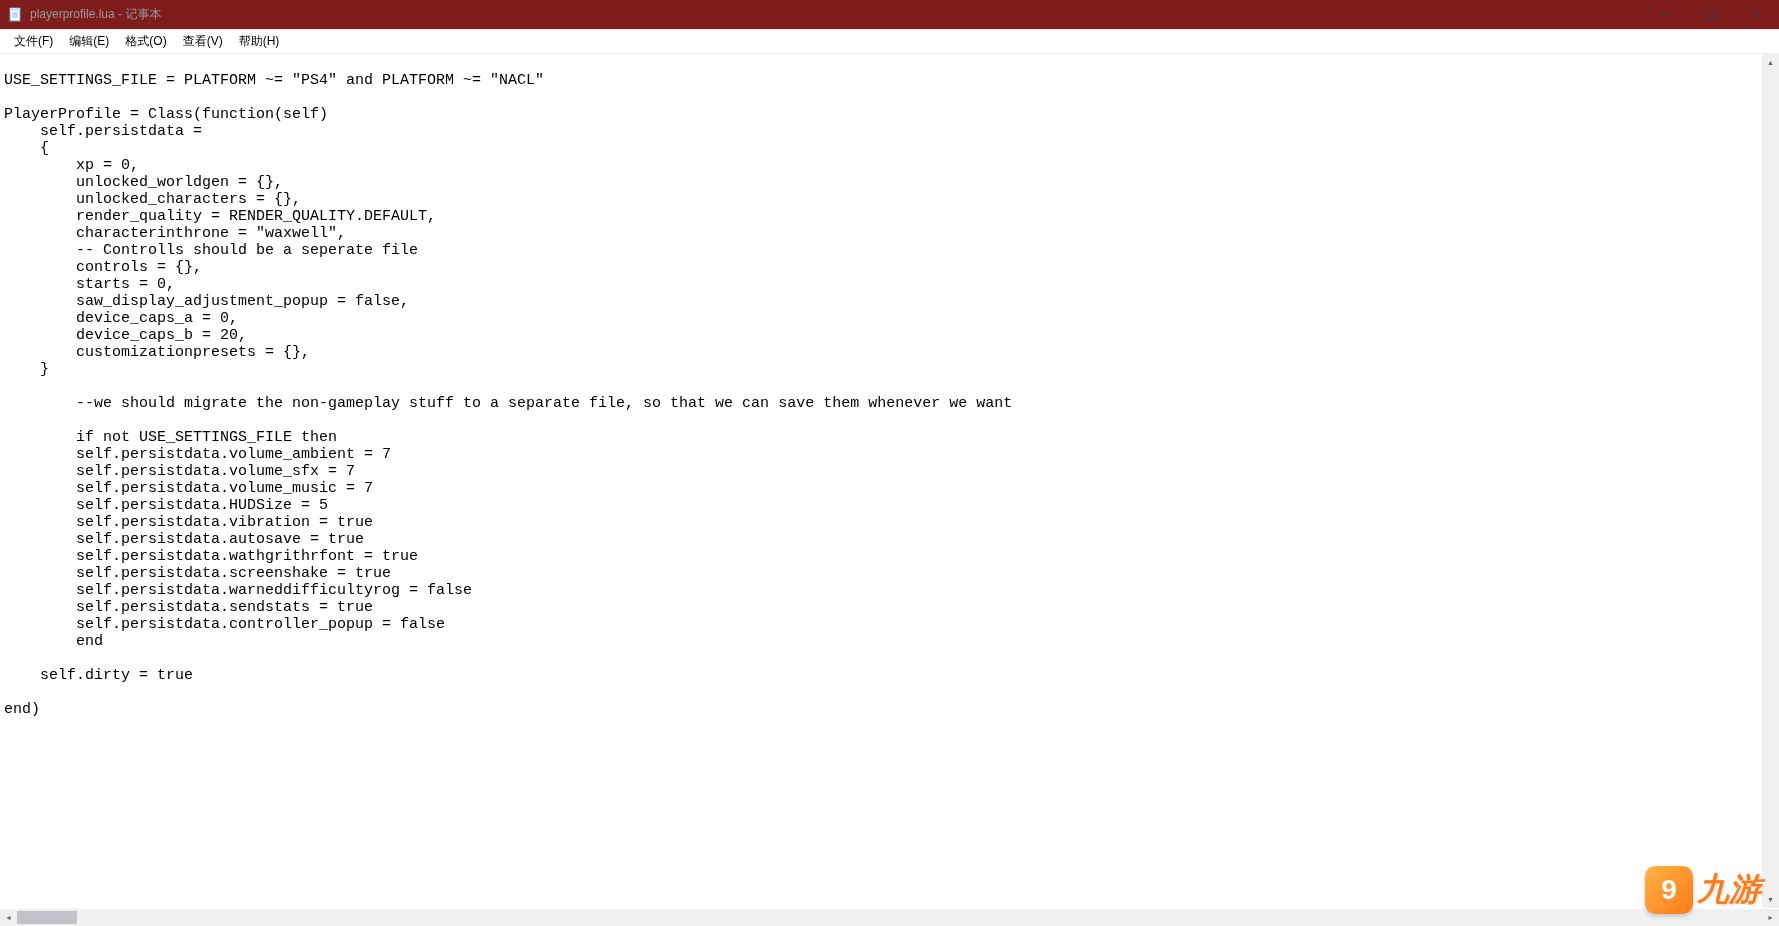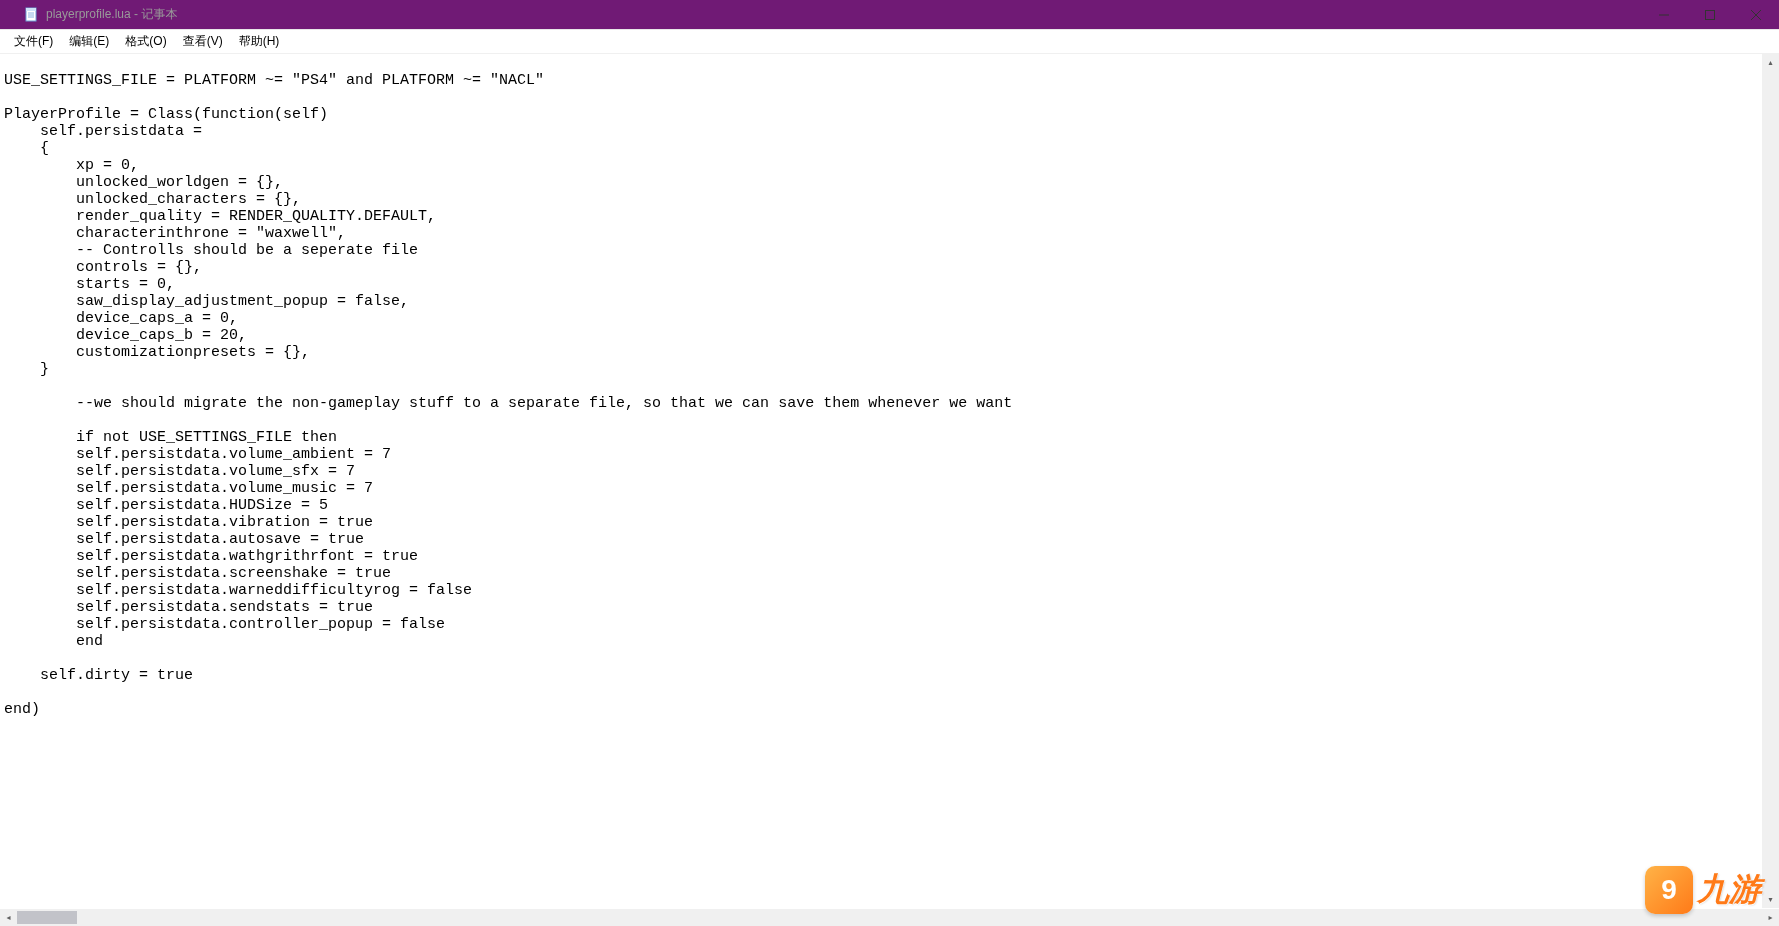--- a/index.html
+++ b/index.html
@@ -7,24 +7,24 @@
   font-family: "Microsoft YaHei", "SimSun", sans-serif;
   font-size: 12px;
   background: #fff;
   overflow: hidden;
   width: 1779px;
   height: 926px;
   position: relative;
 }
 .titlebar {
   height: 30px;
-  background: #701a75;
-  display: flex;
-  align-items: center;
-  padding-left: 24px;
+  background: #7f1d1d;
+  display: flex;
+  align-items: center;
+  padding-left: 8px;
   border-bottom: 1px solid #e8e8e8;
   color: #999;
 }
 .titlebar-icon {
   width: 16px;
   height: 16px;
   margin-right: 6px;
   display: inline-flex;
   align-items: center;
   justify-content: center;

